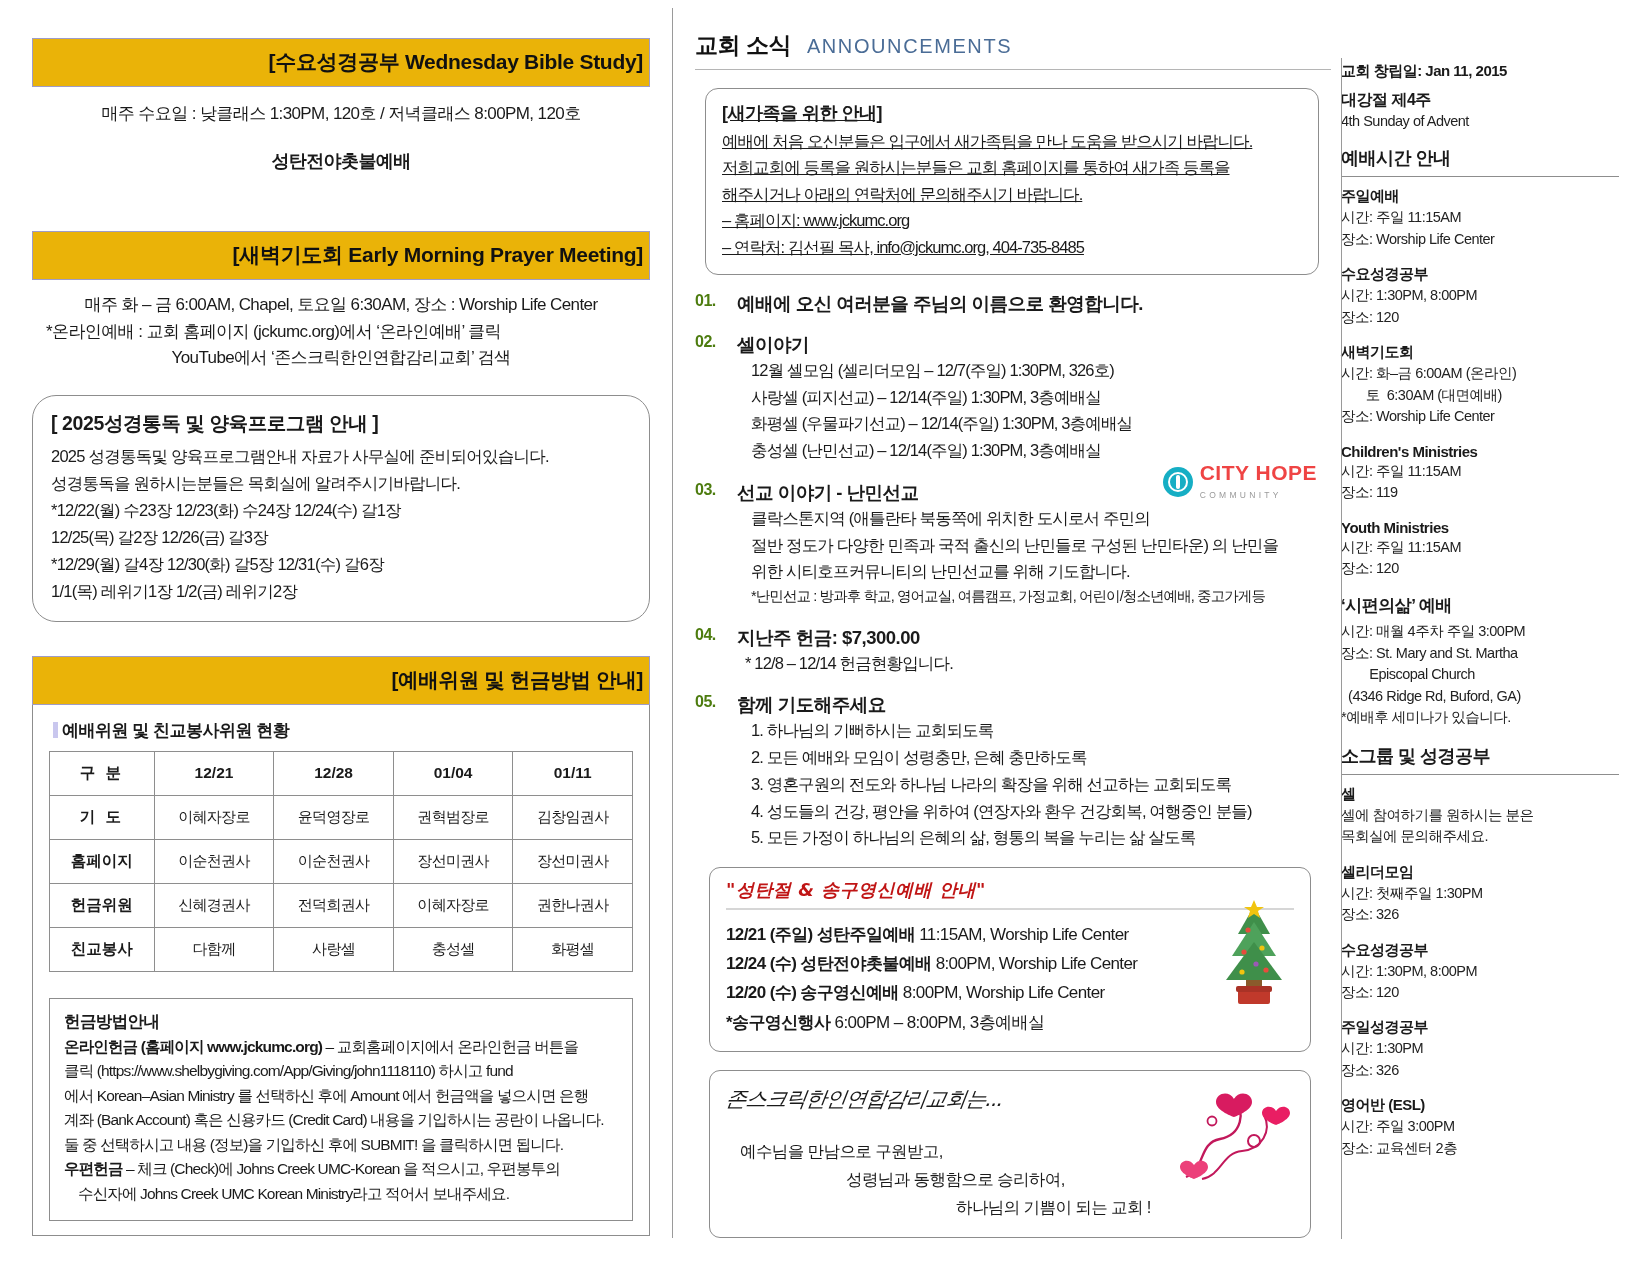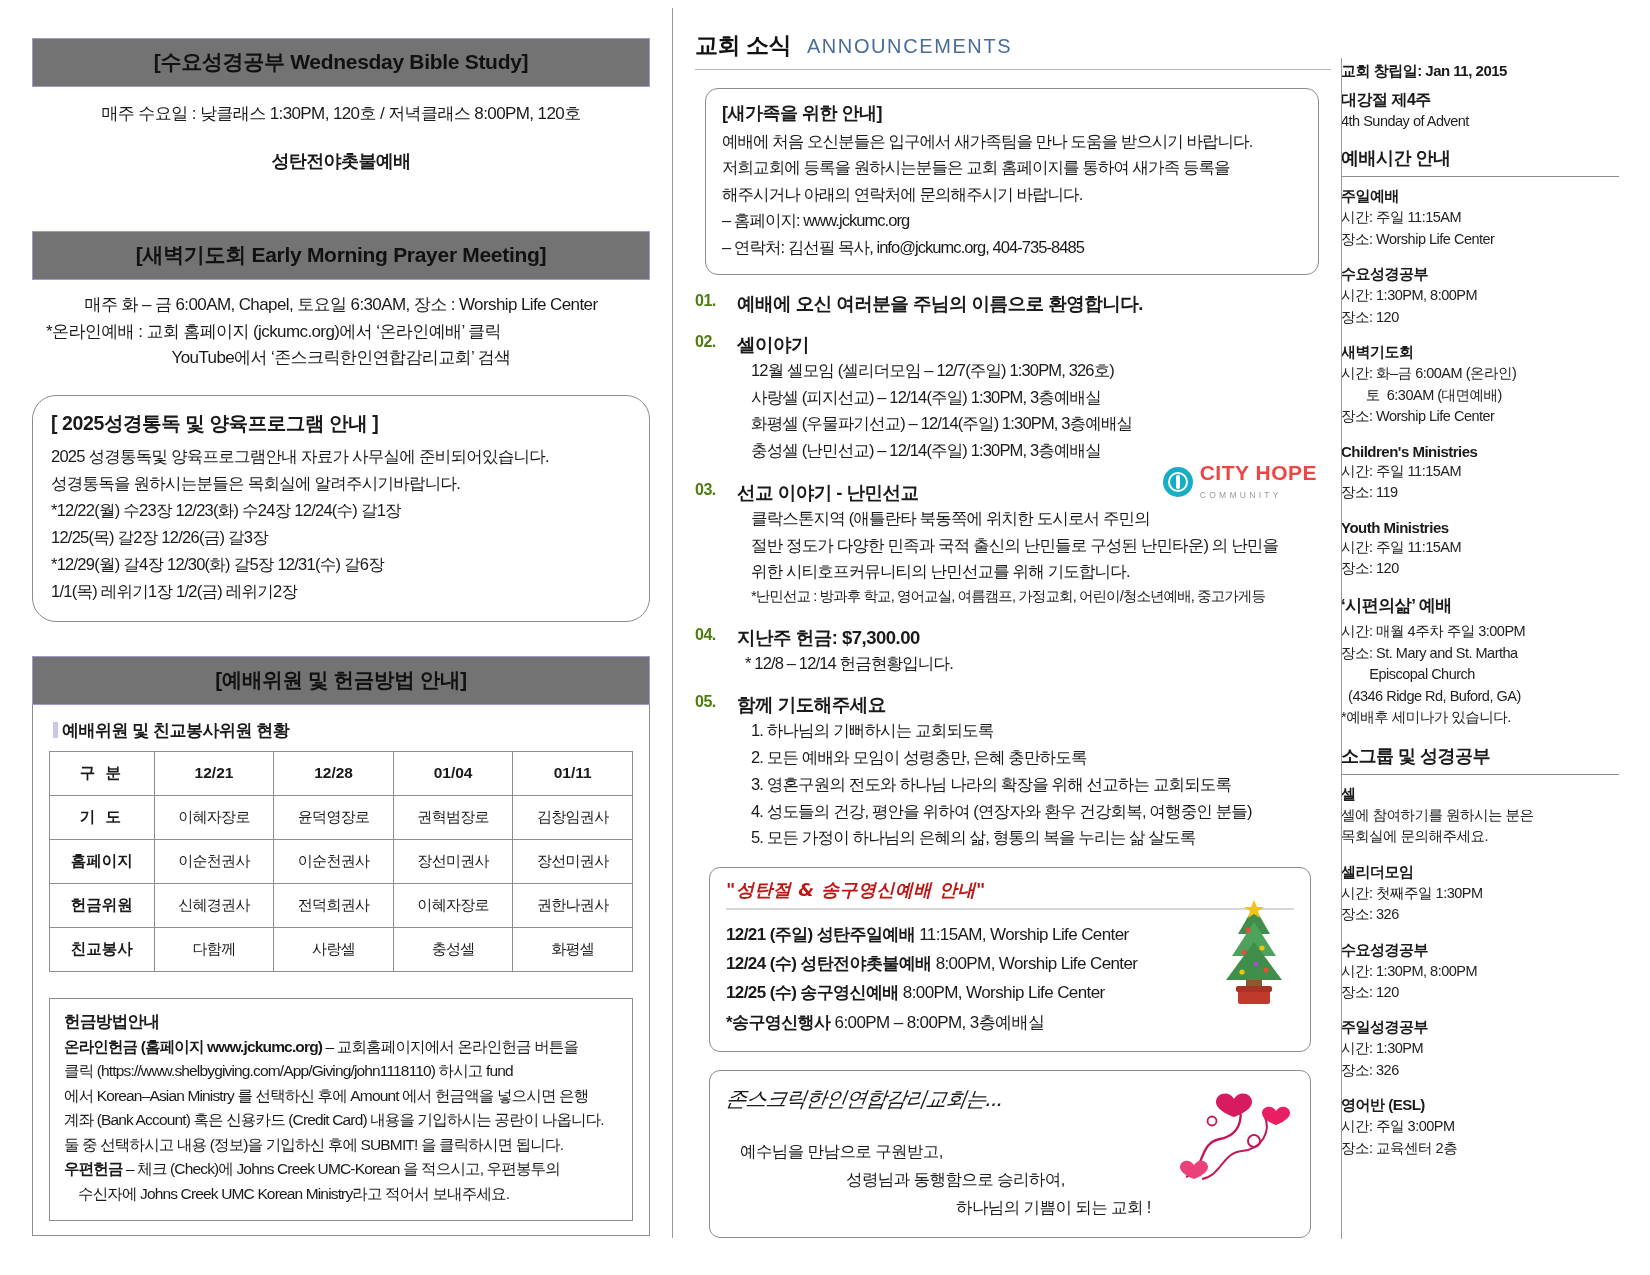--- a/index.html
+++ b/index.html
@@ -52,23 +52,23 @@
     position: absolute;
     left: 0;
     top: 58px;
     bottom: 36px;
     width: 0;
     border-left: 1.5px solid #9a9a9a;
   }
 
   
   .band {
-    background: #737373;
+    background: #eab308;
     border: 1px solid #9e9cc8;
-    text-align: center;
+    text-align: right;
     font-weight: bold;
     font-size: 21px;
     padding: 9px 6px 10px 6px;
     letter-spacing: -0.3px;
     color: #111;
   }
   .band.small { font-size: 20.5px; }
   .under-band {
     text-align: center;
     font-size: 17px;
@@ -174,20 +174,21 @@
     font-size: 20px;
     letter-spacing: 1.6px;
     color: #4a6c96;
   }
   .newfam {
     border: 1.4px solid #8d8d8d;
     border-radius: 13px;
     padding: 12px 16px 14px 16px;
     margin: 0 12px 0 10px;
     box-sizing: border-box;
+    text-decoration: underline;
   }
   .newfam .t {
     font-weight: bold;
     font-size: 18px;
     letter-spacing: -0.5px;
     margin-bottom: 3px;
   }
   .newfam .l {
     font-size: 16.5px;
     letter-spacing: -0.95px;
@@ -541,21 +542,21 @@
         <div class="sub">3. 영혼구원의 전도와 하나님 나라의 확장을 위해 선교하는 교회되도록</div>
         <div class="sub">4. 성도들의 건강, 평안을 위하여 (연장자와 환우 건강회복, 여행중인 분들)</div>
         <div class="sub">5. 모든 가정이 하나님의 은혜의 삶, 형통의 복을 누리는 삶 살도록</div>
       </div>
     </div>
 
     <div class="xmasbox">
       <div class="xmas-title">"성탄절 &amp; 송구영신예배 안내"</div>
       <div class="xmas-line"><b>12/21 (주일) 성탄주일예배</b><span>  11:15AM, Worship Life Center</span></div>
       <div class="xmas-line"><b>12/24 (수) 성탄전야촛불예배</b><span>  8:00PM, Worship Life Center</span></div>
-      <div class="xmas-line"><b>12/25 (수) 송구영신예배</b><span>  8:00PM, Worship Life Center</span></div>
+      <div class="xmas-line"><b>12/20 (수) 송구영신예배</b><span>  8:00PM, Worship Life Center</span></div>
       <div class="xmas-line"><b> *송구영신행사</b><span>  6:00PM – 8:00PM, 3층예배실</span></div>
 
       <svg class="tree" viewBox="0 0 88 110">
         <polygon points="44,6 60,34 28,34" fill="#3f8f4a"></polygon>
         <polygon points="44,22 66,56 22,56" fill="#4ea25b"></polygon>
         <polygon points="44,42 72,80 16,80" fill="#3f8f4a"></polygon>
         <rect x="36" y="80" width="16" height="10" fill="#8a5a2b"></rect>
         <rect x="28" y="88" width="32" height="16" rx="2" fill="#c0392b"></rect>
         <rect x="26" y="86" width="36" height="6" rx="2" fill="#a93226"></rect>
         <circle cx="38" cy="30" r="2.6" fill="#e74c3c"></circle>

